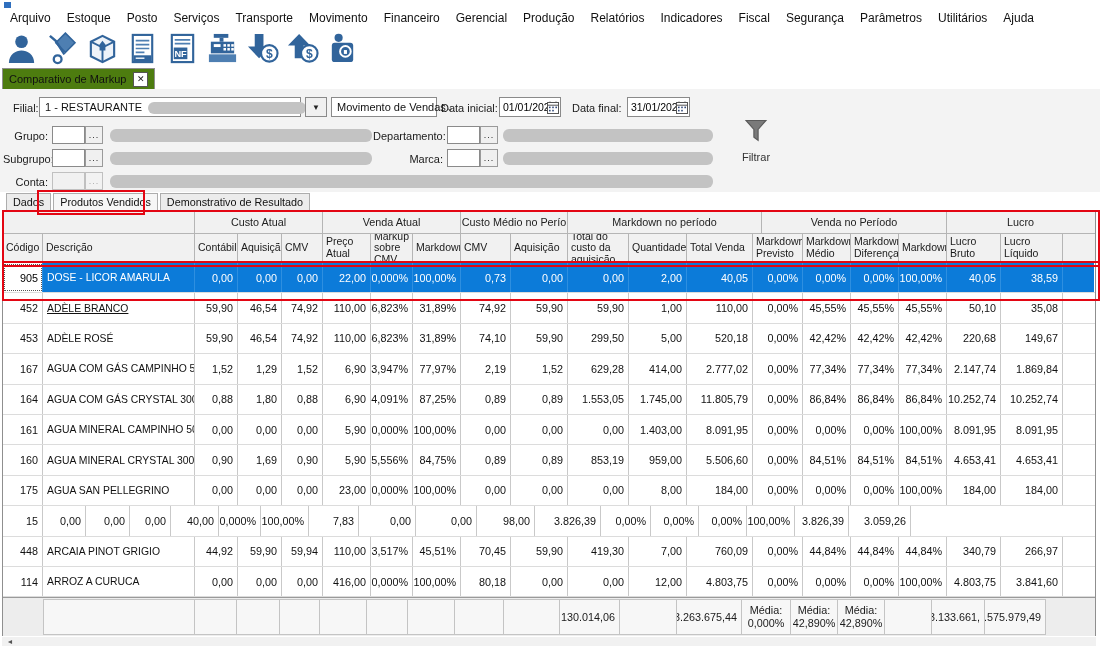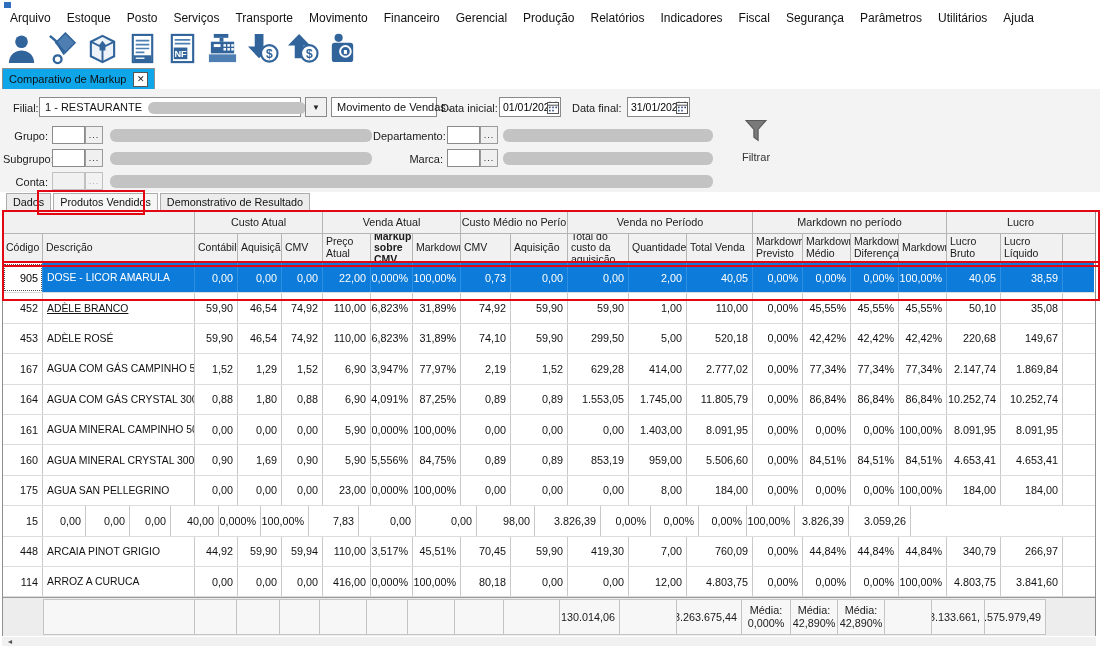--- a/index.html
+++ b/index.html
@@ -10,21 +10,21 @@
   .appicon{position:absolute;left:4px;top:2px;width:7px;height:6px;background:#2f6fbe;}
   
   .menubar{position:absolute;left:2px;top:8px;width:1096px;height:19px;display:flex;align-items:center;}
   .menu-item{font-size:12px;padding:0 8px;color:#111;white-space:nowrap;cursor:default;}
   
   .toolbar{position:absolute;left:2px;top:27px;width:1096px;height:42px;display:flex;align-items:center;border-bottom:1px solid #e9e9e9;}
   .tool{width:40px;height:38px;display:flex;align-items:center;justify-content:center;}
   .tool svg{width:33px;height:33px;}
   
   .doc-strip{position:absolute;left:0;top:68px;width:1100px;height:21px;border-bottom:1px solid #8f8f8f;background:#fff;}
-  .doc-tab{position:absolute;left:2px;top:0;height:20px;background:#0ea5e9;border:1px solid #8f8f8f;border-bottom:none;
+  .doc-tab{position:absolute;left:2px;top:0;height:20px;background:#4d7c0f;border:1px solid #8f8f8f;border-bottom:none;
            display:flex;align-items:center;padding:0 6px;gap:7px;}
   .doc-tab-label{font-size:11px;}
   .doc-close{width:13px;height:13px;border:1px solid #555;display:flex;align-items:center;justify-content:center;
              font-size:9px;line-height:9px;color:#222;background:#fff;}
   
   .filter-panel{position:absolute;left:0;top:89px;width:1100px;height:103px;background:#f3f3f3;}
   .flabel{position:absolute;font-size:11px;color:#1a1a1a;white-space:nowrap;}
   .combo,.dateinput,.smallinput{position:absolute;background:#fff;border:1px solid #8a8a8a;box-sizing:border-box;
       display:flex;align-items:center;font-size:11px;}
   .combo .val{padding-left:5px;white-space:nowrap;}
@@ -276,32 +276,32 @@
       <span class="vtab active">Produtos Vendidos</span>
       <span class="vtab">Demonstrativo de Resultado</span>
     </div>
 
   <div class="table">
     <div class="hgrow">
         <div class="hgcell" style="width: 192px;"></div>
         <div class="hgcell" style="width: 128px;">Custo Atual</div>
         <div class="hgcell" style="width: 138px;">Venda Atual</div>
         <div class="hgcell" style="width: 107px;">Custo Médio no Perío</div>
+        <div class="hgcell" style="width: 194px;">Markdown no período</div>
         <div class="hgcell" style="width: 185px;">Venda no Período</div>
-        <div class="hgcell" style="width: 194px;">Markdown no período</div>
         <div class="hgcell last" style="width: 147px;">Lucro</div>
       </div>
     <div class="hcrow">
         <div class="hccell" style="width: 40px;">Código</div>
         <div class="hccell" style="width: 152px;">Descrição</div>
         <div class="hccell" style="width: 43px;">Contábil</div>
         <div class="hccell" style="width: 44px;">Aquisição</div>
         <div class="hccell" style="width: 41px;">CMV</div>
         <div class="hccell" style="width: 48px;">Preço Atual</div>
-        <div class="hccell" style="width: 42px; font-weight: bold;">Markup sobre CMV</div>
+        <div class="hccell" style="width: 42px;">Markup sobre CMV</div>
         <div class="hccell" style="width: 48px;">Markdown</div>
         <div class="hccell" style="width: 50px;">CMV</div>
         <div class="hccell" style="width: 57px;">Aquisição</div>
         <div class="hccell" style="width: 61px;">Total do custo da aquisição</div>
         <div class="hccell" style="width: 58px;">Quantidade</div>
         <div class="hccell" style="width: 66px;">Total Venda</div>
         <div class="hccell" style="width: 50px;">Markdown Previsto</div>
         <div class="hccell" style="width: 48px;">Markdown Médio</div>
         <div class="hccell" style="width: 48px;">Markdown Diferença</div>
         <div class="hccell" style="width: 48px;">Markdown</div>

